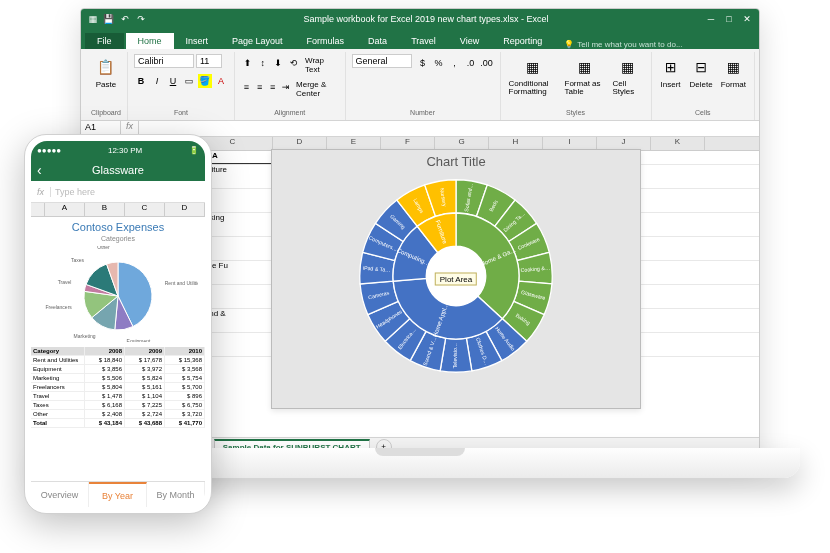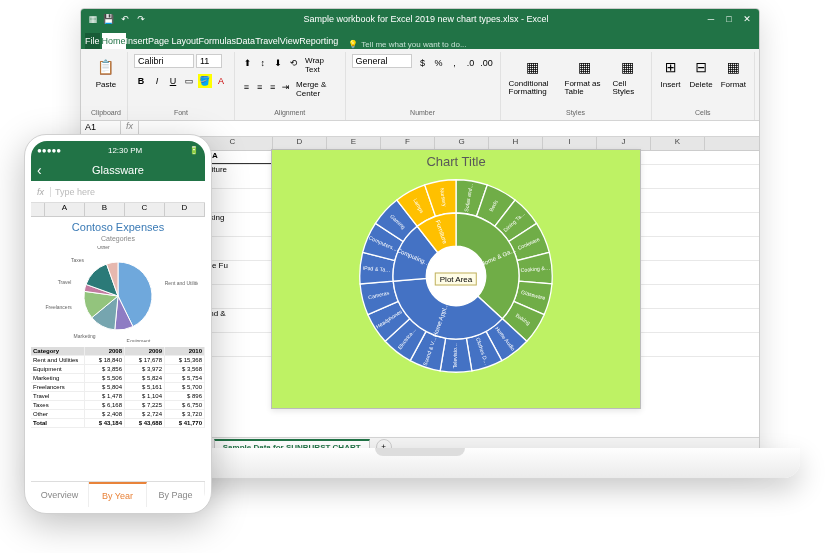--- a/index.html
+++ b/index.html
@@ -7,21 +7,21 @@
 
 
 .laptop { position: absolute; left: 80px; top: 8px; width: 680px; height: 450px; background: #fff; border: 1px solid #ccc; border-radius: 4px 4px 0 0; box-shadow: 0 8px 30px rgba(0,0,0,.15); overflow: hidden; }
 .titlebar { height: 20px; background: #217346; display: flex; align-items: center; color: #fff; font-size: 9px; padding: 0 6px; }
 .titlebar-left { display: flex; align-items: center; gap: 4px; flex: 0 0 auto; }
 .titlebar-center { flex: 1; text-align: center; }
 .titlebar-right { display: flex; gap: 6px; }
 .qat-icon { width: 12px; height: 12px; display: inline-flex; align-items: center; justify-content: center; font-size: 9px; }
 
 .tabs-row { height: 20px; background: #217346; display: flex; align-items: flex-end; padding-left: 4px; color: #fff; font-size: 9px; }
-.tab { padding: 3px 0; cursor: pointer; }
+.tab { padding: 3px 12px; cursor: pointer; }
 .tab.active { background: #fff; color: #217346; }
 .tab.file { background: #185c37; color: #fff; margin-right: 2px; }
 .tell-me { margin-left: 10px; font-size: 8px; color: #c6e0d4; display: flex; align-items: center; gap: 3px; }
 
 .ribbon { height: 72px; background: #f3f3f3; border-bottom: 1px solid #d4d4d4; display: flex; padding: 3px 4px 0; }
 .ribbon-group { border-right: 1px solid #e1e1e1; padding: 2px 6px; display: flex; flex-direction: column; justify-content: space-between; align-items: center; }
 .ribbon-group-label { font-size: 7px; color: #666; margin-top: auto; padding-bottom: 2px; }
 .ribbon-content { display: flex; gap: 4px; align-items: flex-start; }
 .big-btn { display: flex; flex-direction: column; align-items: center; font-size: 8px; gap: 2px; padding: 2px; }
 .big-icon { width: 22px; height: 22px; display: flex; align-items: center; justify-content: center; font-size: 14px; }
@@ -40,21 +40,21 @@
 .sheet { display: flex; height: 300px; background: #fff; }
 .row-headers { width: 22px; background: #e6e6e6; border-right: 1px solid #ccc; }
 .row-header { height: 14px; border-bottom: 1px solid #ccc; font-size: 8px; text-align: center; color: #444; }
 .grid { flex: 1; position: relative; }
 .col-headers { display: flex; background: #e6e6e6; height: 14px; border-bottom: 1px solid #ccc; }
 .col-header { width: 54px; border-right: 1px solid #ccc; font-size: 8px; text-align: center; color: #444; }
 .data-row { display: flex; height: 14px; border-bottom: 1px solid #e8e8e8; font-size: 8px; }
 .cell { width: 54px; border-right: 1px solid #e8e8e8; padding: 0 2px; overflow: hidden; white-space: nowrap; }
 .cell.header-cell { font-weight: bold; border-bottom: 1px solid #333; }
 
-.chart-overlay { position: absolute; left: 168px; top: 12px; width: 370px; height: 260px; background: #bef264; border: 1px solid #bbb; box-shadow: 0 2px 6px rgba(0,0,0,.1); }
+.chart-overlay { position: absolute; left: 168px; top: 12px; width: 370px; height: 260px; background: #e5e5e5; border: 1px solid #bbb; box-shadow: 0 2px 6px rgba(0,0,0,.1); }
 .chart-title { text-align: center; font-size: 13px; color: #595959; margin: 4px 0 2px; }
 
 .sheet-tabs { height: 18px; background: #f3f3f3; border-top: 1px solid #d4d4d4; display: flex; align-items: center; font-size: 8px; padding: 0 4px; gap: 2px; }
 .sheet-tab { padding: 2px 8px; background: #fff; border: 1px solid #ccc; border-bottom: none; color: #217346; }
 .sheet-tab.active { border-top: 2px solid #217346; font-weight: bold; }
 .sheet-tab.inactive { background: #e8e8e8; color: #666; }
 .add-sheet { width: 16px; height: 16px; border: 1px solid #ccc; border-radius: 50%; display: flex; align-items: center; justify-content: center; margin-left: 4px; }
 
 
 .phone { position: absolute; left: 24px; top: 134px; width: 188px; height: 380px; background: #fff; border: 1px solid #d0d0d0; border-radius: 22px; box-shadow: 0 10px 36px rgba(0,0,0,.25); padding: 6px; z-index: 10; }
@@ -456,16 +456,16 @@
             <div class="phone-td">Total</div>
             <div class="phone-td">$ 43,184</div>
             <div class="phone-td">$ 43,688</div>
             <div class="phone-td">$ 41,770</div>
           </div>
         </div>
     </div>
     <div class="phone-tabs">
       <div class="phone-tab">Overview</div>
       <div class="phone-tab active">By Year</div>
-      <div class="phone-tab">By Page</div>
+      <div class="phone-tab">By Month</div>
     </div>
   </div>
 </div>
 
 </body></html>

